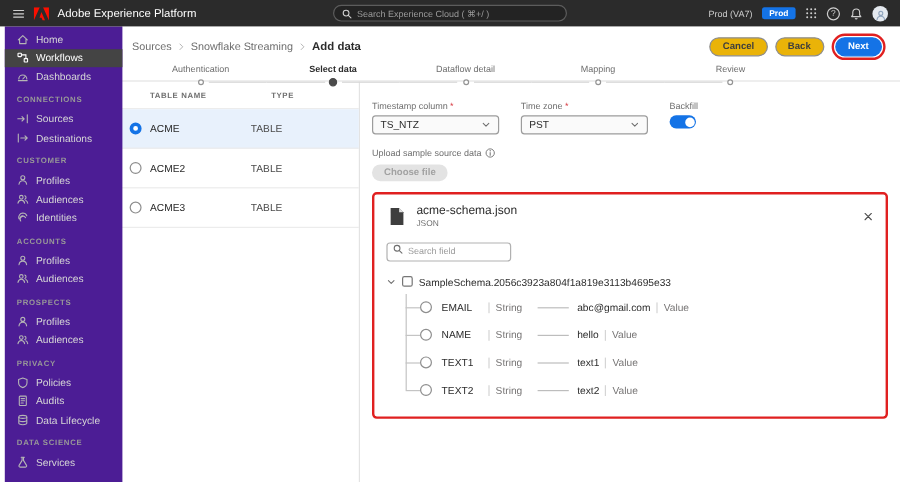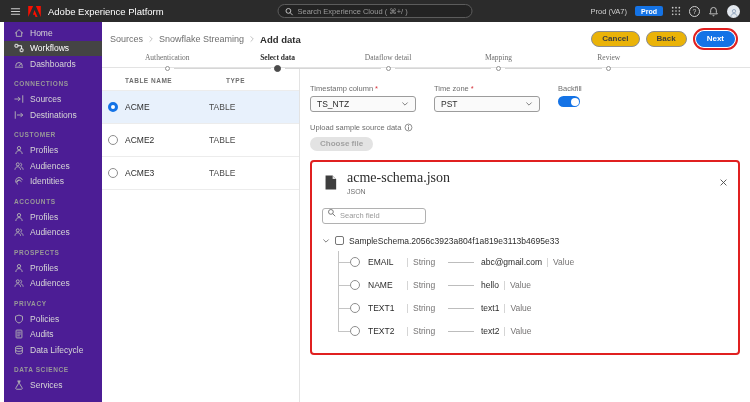--- a/index.html
+++ b/index.html
@@ -45,21 +45,21 @@
   .bc-chev { color:#b1b1b1; }
   .actions { margin-left:auto; display:flex; align-items:center; gap:6px; }
   .btn { font-family:inherit; font-size:8px; font-weight:bold; border-radius:10px; padding:3px 10px;
     cursor:pointer; background:#eab308; border:1.5px solid #8d8d8d; color:#3e3e3e; line-height:1; }
   .btn.primary { background:#1473e6; border-color:#1473e6; color:#fff; }
   .btn.disabled { background:#e3e3e3; border:none; color:#a2a2a2; cursor:default; }
   .annotate { display:inline-flex; border:2px solid #e02020; border-radius:12px; padding:1px; }
 
   .stepper { display:flex; width:552px; margin:3px 0 0 2px; }
   .step { flex:1; display:flex; flex-direction:column; align-items:center; position:relative; }
-  .step .slbl { font-size:7.5px; color:#6e6e6e; margin-bottom:4px; white-space:nowrap;font-family:Liberation Serif, serif; }
+  .step .slbl { font-size:7.5px; color:#6e6e6e; margin-bottom:4px; white-space:nowrap; }
   .step.active .slbl { color:#2c2c2c; font-weight:bold; }
   .step .dot { width:5px; height:5px; border-radius:50%; background:#fff; border:1px solid #949494; z-index:1; }
   .step.active .dot { width:7px; height:7px; background:#4b4b4b; border-color:#4b4b4b; margin-top:-1px; }
   .step::before,.step::after { content:''; position:absolute; bottom:3px; height:1px; background:#d6d6d6; width:calc(50% - 7px); }
   .step::before { left:0; } .step::after { right:0; }
   .step:first-child::before,.step:last-child::after { display:none; }
 
   .content { display:flex; height:calc(100% - 46px); }
 
   
@@ -84,21 +84,21 @@
     display:flex; align-items:center; padding:0 6px; font-size:8.5px; color:#2c2c2c; cursor:pointer; }
   .select .chev { margin-left:auto; color:#6e6e6e; }
   .toggle { width:22px; height:11px; border-radius:6px; background:#1473e6; position:relative; margin-top:2px; cursor:pointer; }
   .toggle .knob { position:absolute; top:1.5px; right:1.5px; width:8px; height:8px; border-radius:50%; background:#fff; }
   .upload-label { margin-top:11px; display:flex; align-items:center; gap:3px; font-size:7.5px; color:#6e6e6e; }
   .choose-btn { margin-top:5px; }
 
   
   .preview-box { margin-top:9px; width:430px; border:2px solid #e02020; border-radius:4px; padding:8px 10px 10px 10px; }
   .pv-head { display:flex; align-items:center; gap:8px; }
-  .pv-name { font-size:14px; color:#2c2c2c;font-family:Liberation Serif, serif; }
+  .pv-name { font-size:10px; color:#2c2c2c; }
   .pv-type { font-size:7px; color:#6e6e6e; margin-top:2px; }
   .pv-close { margin-left:auto; color:#4b4b4b; cursor:pointer; align-self:center; }
   .pv-search { margin-top:9px; position:relative; width:104px; }
   .pv-search input { width:100%; height:16px; border:1px solid #b1b1b1; border-radius:3px; font-size:7.5px;
     font-family:inherit; padding:0 4px 0 17px; outline:none; color:#2c2c2c; }
   .pv-search input::placeholder { color:#9a9a9a; }
   .pv-search .mag { position:absolute; left:5px; top:4px; color:#6e6e6e; }
   .tree { margin-top:9px; }
   .tree-root { display:flex; align-items:center; gap:5px; height:16px; }
   .tree-root .cb { width:9px; height:9px; border:1.2px solid #767676; border-radius:2px; background:#fff; flex:none; cursor:pointer; }

